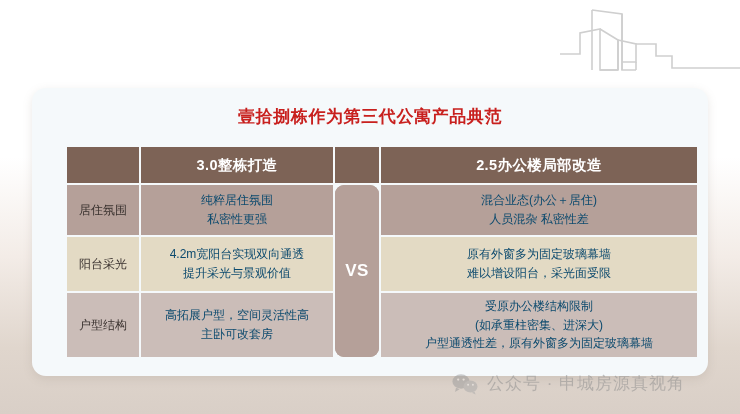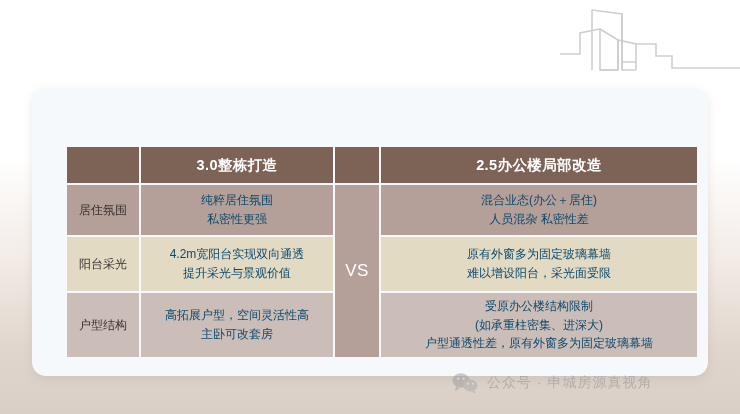--- a/index.html
+++ b/index.html
@@ -127,41 +127,42 @@
     color: #0c4a6e;
     line-height: 1.55;
     padding: 6px 6px;
   }
   .cell-body .ln { display: block; white-space: nowrap; }
 
   .vs-cell {
     background: #b5a099;
     color: #ffffff;
     font-size: 17px;
-    font-weight: normal;
+    font-weight: bold;
     letter-spacing: 0.5px;
+    border-radius: 9px;
   }
 
   .r1 { height: 50px; }
   .r2 { height: 54px; padding-left: 16px; }
   .r3 { height: 64px; }
 
   
   .watermark {
     position: absolute;
     left: 452px;
     top: 372px;
     display: flex;
     align-items: center;
     gap: 9px;
     opacity: 0.5;
     pointer-events: none;
   }
   .wm-text {
-    font-size: 14px;
+    font-size: 17px;
     color: #8d8d8d;
     letter-spacing: 1px;
     white-space: nowrap;
   }
 </style>
 </head>
 <body>
 
 <div id="slide">
 
@@ -175,20 +176,21 @@
       <path d="M62 14 L62 70 L76 70"></path>
       <path d="M58 40 L58 70"></path>
       <path d="M76 44 L96 44 L96 56 L112 56 L112 68 L180 68"></path>
       <path d="M76 62 L76 70"></path>
     </g>
   </svg>
 
 
   <div class="card">
 
+    <div class="card-title">壹拾捌栋作为第三代公寓产品典范</div>
 
     <table class="table">
       <colgroup>
         <col class="col-label">
         <col class="col-left">
         <col class="col-vs">
         <col class="col-right">
       </colgroup>
       <thead>
         <tr>

